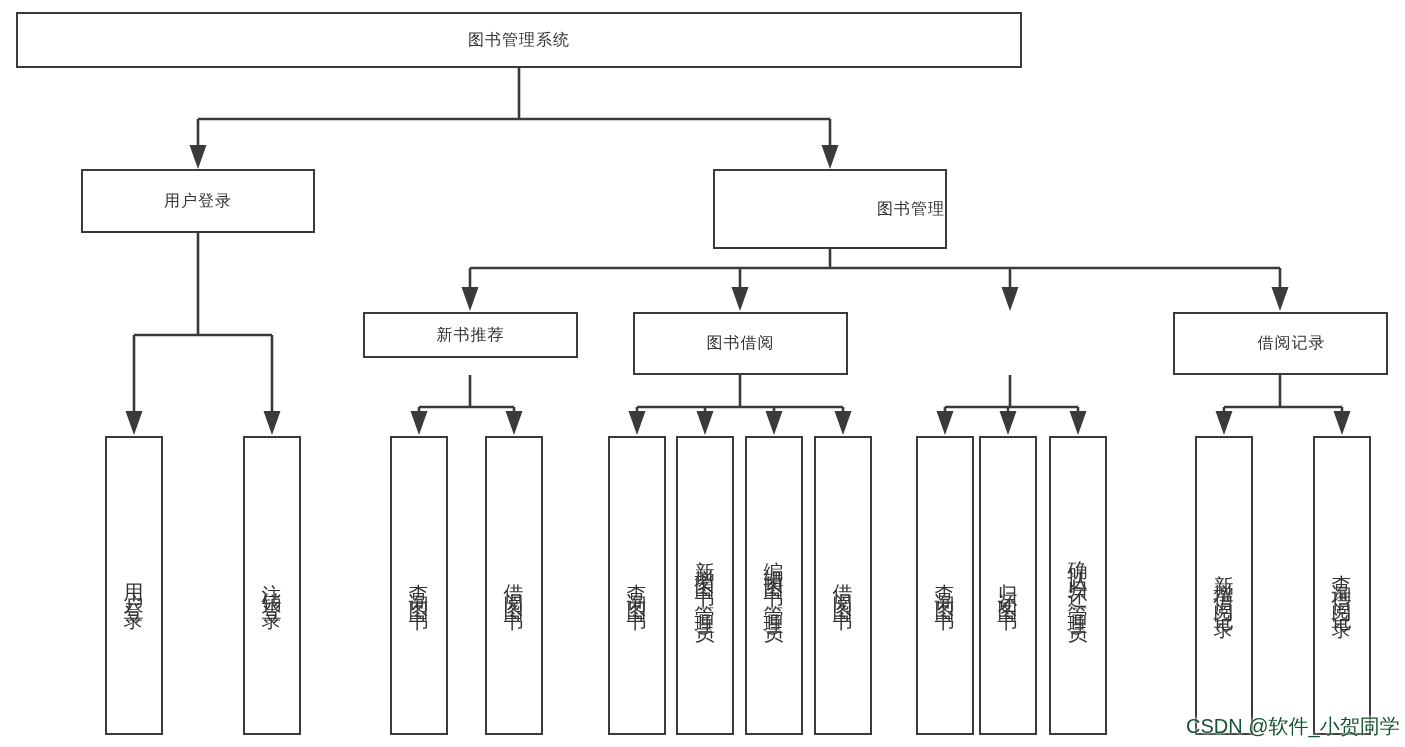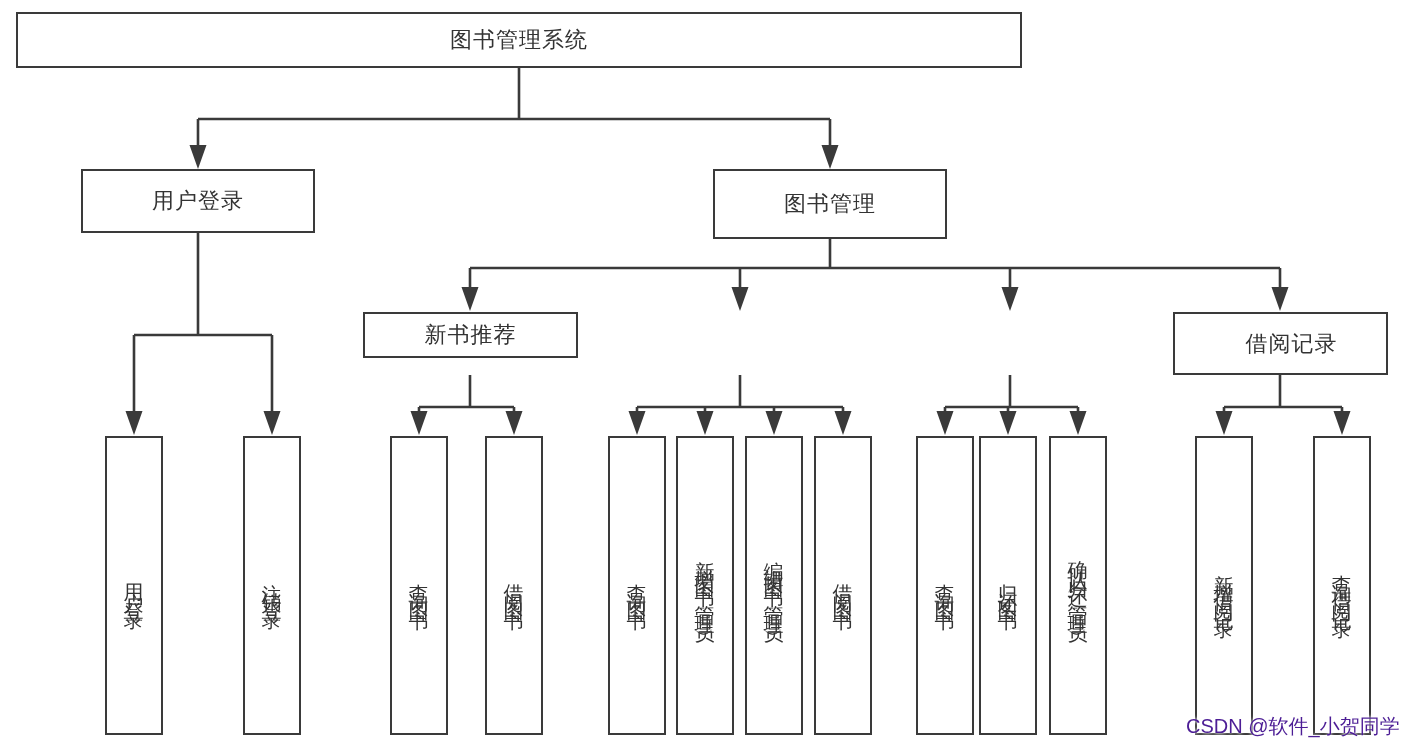--- a/index.html
+++ b/index.html
@@ -12,35 +12,35 @@
   }
   .connectors{position:absolute;left:0;top:0;width:1405px;height:747px;}
   .box{
     position:absolute;
     box-sizing:border-box;
     background:#ffffff;
     border:2.5px solid #3a3a3a;
     display:flex;align-items:center;justify-content:center;
     color:#333333;
   }
-  .hlabel{font-size:22px;letter-spacing:1px;white-space:nowrap;}
+  .hlabel{font-size:16px;letter-spacing:1px;white-space:nowrap;}
   .leaf .vlabel{
     writing-mode:vertical-rl;
     text-orientation:mixed;
     font-size:20px;
     letter-spacing:9px;
     line-height:1;
     white-space:nowrap;
     color:#333333;
   }
   .watermark{
     position:absolute;
     left:1186px;top:713px;
     font-size:20px;
-    color:#4c1d95;
+    color:#14532d;
     white-space:nowrap;
     z-index:10;
     text-shadow:0 0 3px #ffffff,0 0 5px #ffffff;
   }
 </style>
 </head>
 <body>
 
 <div class="stage">
 
@@ -73,26 +73,29 @@
              M1333.5,411 L1350.5,411 L1342,435 Z" fill="#3a3a3a" stroke="none"></path>
   </svg>
 
   <div class="box" style="left:16px;top:12px;width:1006px;height:56px;">
     <span class="hlabel">图书管理系统</span>
   </div>
 
   <div class="box" style="left:81px;top:169px;width:234px;height:64px;">
     <span class="hlabel">用户登录</span>
   </div>
-  <div class="box" style="left:713px;top:169px;width:234px;height:70px;">
+  <div class="box" style="left:713px;top:169px;width:234px;height:80px;justify-content:flex-end;">
     <span class="hlabel">图书管理</span>
   </div>
 
   <div class="box" style="left:363px;top:312px;width:215px;height:46px;">
     <span class="hlabel">新书推荐</span>
+  </div>
+  <div class="box" style="left:633px;top:312px;width:215px;height:63px;">
+    <span class="hlabel">图书借阅</span>
   </div>
   <div class="box" style="left:1173px;top:312px;width:215px;height:63px;padding-left:22px;">
     <span class="hlabel">借阅记录</span>
   </div>
 
   <div class="box leaf" style="left:105px;top:436px;width:58px;height:299px;">
     <span class="vlabel">用户登录</span>
   </div>
   <div class="box leaf" style="left:243px;top:436px;width:58px;height:299px;">
     <span class="vlabel">注销登录</span>

